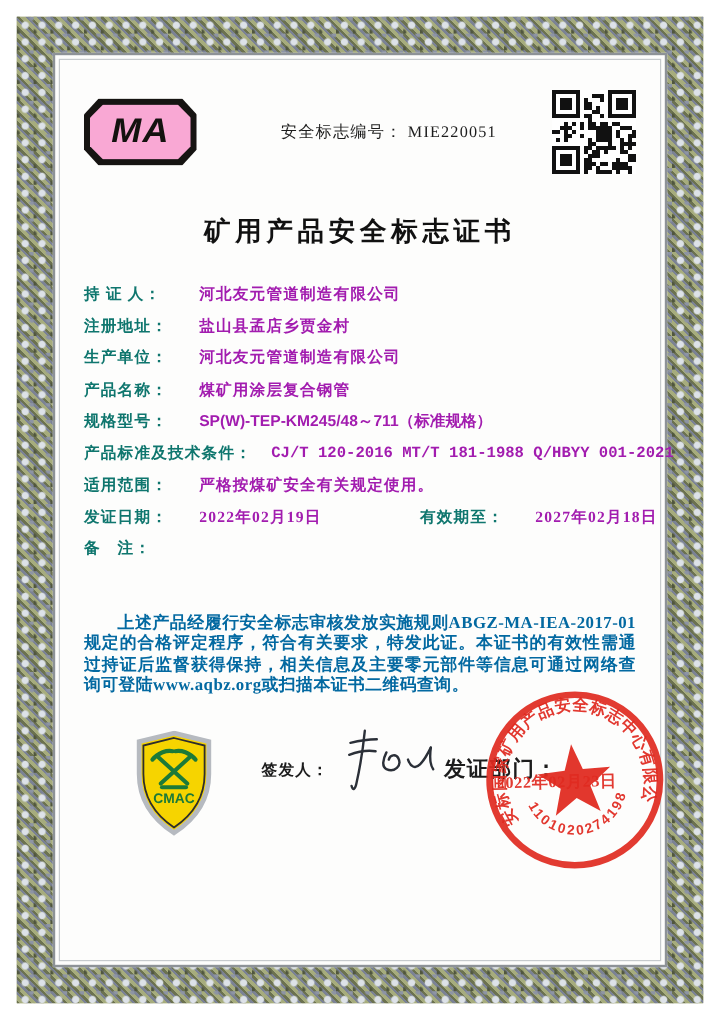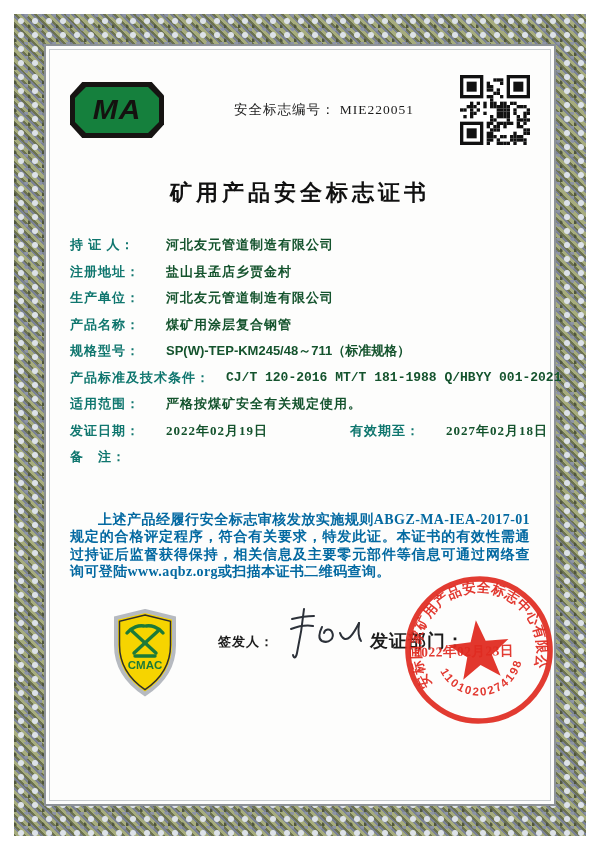--- a/index.html
+++ b/index.html
@@ -17,38 +17,38 @@
   .inner-frame{position:absolute;left:30px;top:30px;right:30px;bottom:30px;
     background:#fdfdfc;border:2px solid #8d9297;}
   .content{position:absolute;left:3px;top:3px;right:3px;bottom:3px;
     border:1px solid #c6cacd;padding:0 20px;box-sizing:border-box;}
 
   
   .hdr{display:flex;align-items:center;justify-content:space-between;margin-top:24px;height:72px;}
   .ma-badge{position:relative;width:94px;height:56px;flex:none;}
   .ma-outer{position:absolute;inset:0;background:#161412;
     clip-path:polygon(13% 0,87% 0,100% 24%,100% 76%,87% 100%,13% 100%,0 76%,0 24%);}
-  .ma-inner{position:absolute;inset:5px;background:#15803d;
+  .ma-inner{position:absolute;inset:5px;background:#f9a8d4;
     clip-path:polygon(13% 0,87% 0,100% 24%,100% 76%,87% 100%,13% 100%,0 76%,0 24%);
     display:flex;align-items:center;justify-content:center;}
   .ma-text{font-family:"Liberation Sans","DejaVu Sans",sans-serif;font-weight:900;
     font-style:italic;font-size:30px;color:#14120f;letter-spacing:1px;transform:scaleY(.95);}
   .hdr-mid{font-size:13.5px;letter-spacing:1px;white-space:nowrap;margin-left:34px;margin-right:10px;}
   .hdr-mid b{font-weight:normal;}
   .qr{width:70px;height:70px;flex:none;}
 
   
   .title{margin-top:32px;text-align:center;font-size:22px;font-weight:900;
     letter-spacing:4px;color:#111;}
 
   
   .fields{margin-top:24px;font-size:13px;}
   .frow{display:flex;align-items:center;height:26.5px;white-space:nowrap;}
   .flabel{min-width:80px;font-weight:700;letter-spacing:1px;flex:none;color:#0f766e;}
-  .fvalue{margin-left:16px;font-weight:700;letter-spacing:1px;color:#14532d;}
+  .fvalue{margin-left:16px;font-weight:700;letter-spacing:1px;color:#a21caf;}
   .gapcol{width:56px;flex:none;}
 
   
   .notice{margin-top:40px;font-size:14px;font-weight:700;line-height:17.5px;
     text-indent:2em;text-align:justify;letter-spacing:.4px;color:#0369a1;}
 
   
   .footer{position:relative;height:185px;margin-top:6px;}
   .cmac{position:absolute;left:42px;top:22px;width:66px;height:88px;}
   .sig-label{position:absolute;left:148px;top:46px;font-size:13px;font-weight:700;letter-spacing:1px;}

